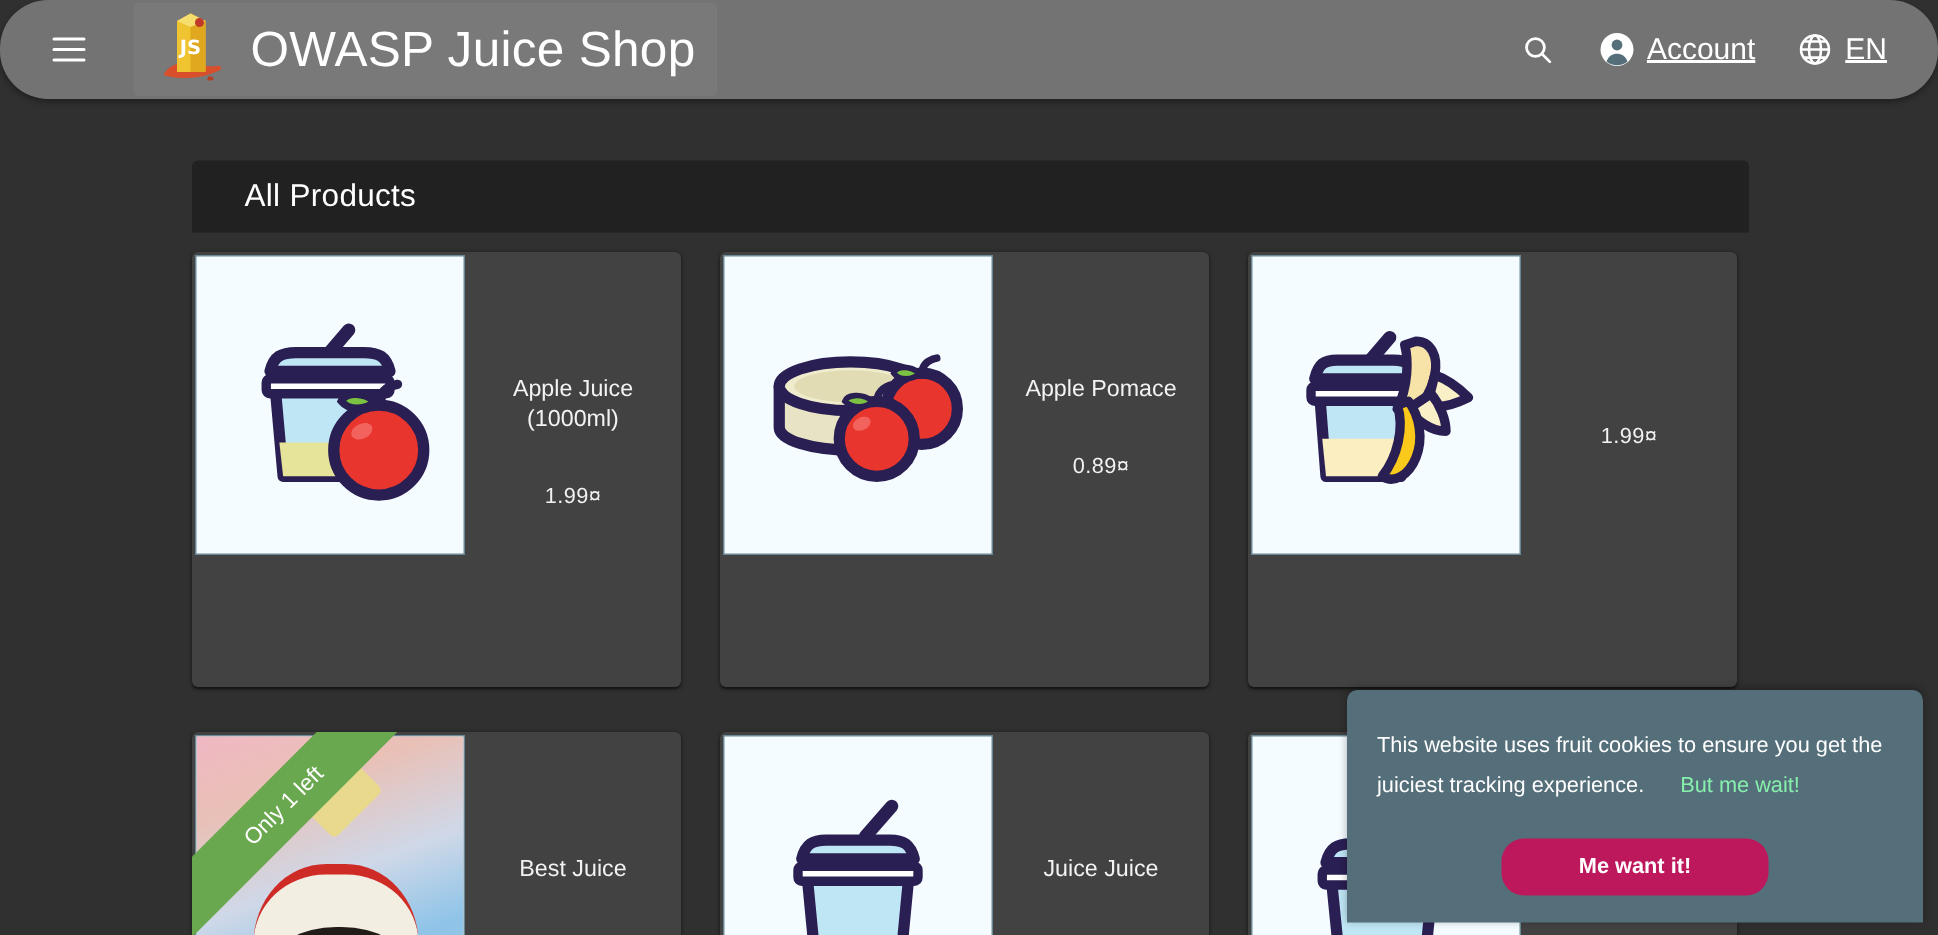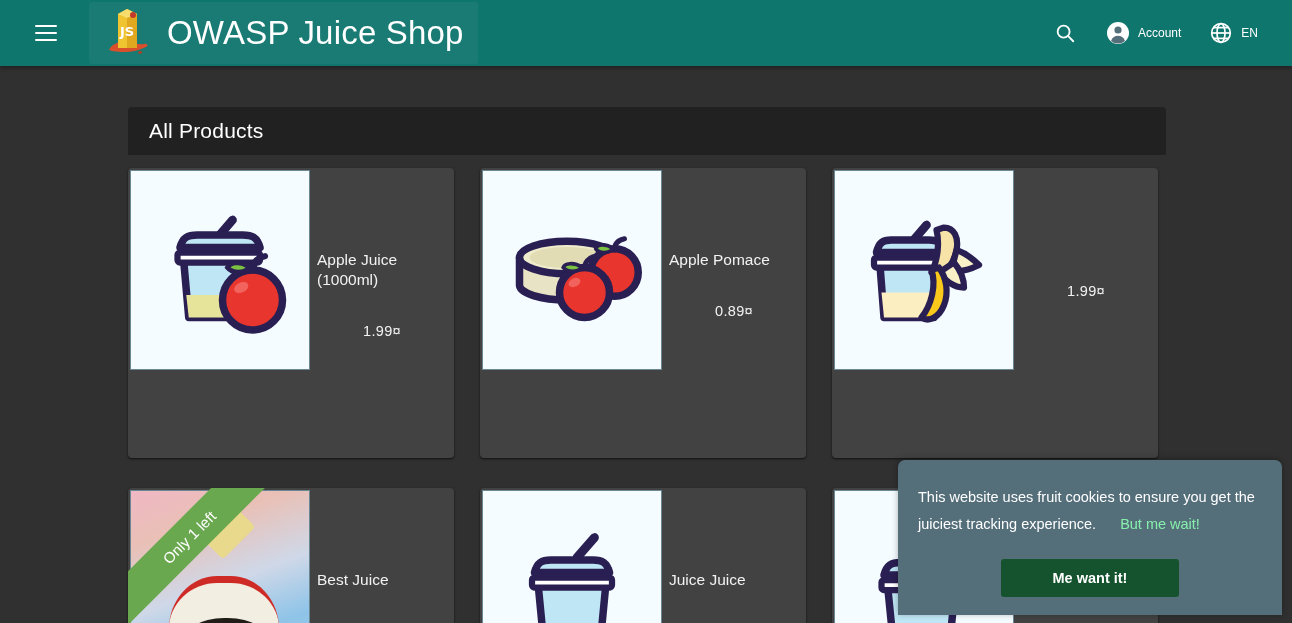--- a/index.html
+++ b/index.html
@@ -8,24 +8,25 @@
     overflow: hidden;
     background: #303030;
     font-family: "Liberation Sans", sans-serif;
     -webkit-font-smoothing: antialiased;
   }
 
   
   .toolbar {
     position: absolute; top: 0; left: 0;
     width: 1292px; height: 66px;
-    background: #0f766e;
+    background: #737373;
     display: flex; align-items: center;
     box-shadow: 0 2px 4px rgba(0,0,0,.35);
     z-index: 40;
+    border-radius: 32px;
   }
   .hamburger {
     width: 40px; height: 40px; margin-left: 26px;
     display: flex; flex-direction: column; justify-content: center;
     align-items: center; gap: 5px; cursor: pointer; background: none; border: 0;
   }
   .hamburger span { display: block; width: 22px; height: 2px; background: #fff; border-radius: 1px; }
 
   .brand {
     display: flex; align-items: center; gap: 12px;
@@ -37,40 +38,40 @@
   .brand-title {
     color: #fff; font-size: 33px; font-weight: 400; letter-spacing: .2px;
     white-space: nowrap;
   }
 
   .toolbar-spacer { flex: 1 1 auto; }
 
   .tb-btn {
     display: flex; align-items: center; gap: 8px;
     color: #fff; background: none; border: 0; cursor: pointer;
-    font-family: inherit; font-size: 12px; height: 44px; padding: 0 8px;
+    font-family: inherit; font-size: 20px; height: 44px; padding: 0 8px; text-decoration: underline;
   }
   .icon-search { width: 22px; height: 22px; display:block; }
   .icon-account { width: 24px; height: 24px; display:block; }
   .icon-globe { width: 24px; height: 24px; display:block; }
   #search-btn { margin-right: 14px; }
   #account-btn { margin-right: 12px; }
   #lang-btn { margin-right: 26px; }
 
   
   .content { position: absolute; top: 66px; left: 0; width: 1292px; height: 557px; background: #303030; }
 
   .banner {
     position: absolute; left: 128px; top: 41px;
     width: 1038px; height: 48px;
     background: #212121;
     border-radius: 4px 4px 0 0;
     display: flex; align-items: center;
   }
-  .banner h1 { color: #fff; font-size: 21px; font-weight: 400; padding-left: 21px; letter-spacing: .2px; }
+  .banner h1 { color: #fff; font-size: 21px; font-weight: 400; padding-left: 35px; letter-spacing: .2px; }
 
   .grid {
     position: absolute; left: 128px; top: 102px;
     width: 1038px;
     display: flex; flex-wrap: wrap; gap: 30px 26px;
   }
   .card {
     width: 326px; height: 290px;
     background: #424242;
     border-radius: 4px;
@@ -89,21 +90,21 @@
   }
   .thumb svg, .thumb .photo { display:block; }
 
   .card-body {
     flex: 1 1 auto; display: flex; flex-direction: column;
     align-items: center; justify-content: flex-start;
     padding-top: 82px;
   }
   .p-name {
     color: #f2f2f2; font-size: 15.5px; line-height: 20px;
-    width: 130px; font-weight: 400;
+    text-align: center; width: 130px; font-weight: 400;
   }
   .p-price {
     color: #f2f2f2; font-size: 14.5px; margin-top: 33px; letter-spacing: .3px;
   }
 
   
   .ribbon {
     position: absolute; left: -44px; top: 30px;
     width: 210px; height: 38px;
     background: #6aa84f;
@@ -146,22 +147,22 @@
   }
   .cookie-text {
     color: #fff; font-size: 14.5px; line-height: 27px;
   }
   .cookie-link {
     color: #86efac; cursor: pointer; margin-left: 24px; text-decoration: none;
   }
   .cookie-btn {
     display: block; margin: 21px auto 2px auto;
     width: 178px; height: 38px;
-    background: #14532d; color: #fff;
-    border: 0; border-radius: 3px;
+    background: #be185d; color: #fff;
+    border: 0; border-radius: 15px;
     font-family: inherit; font-size: 14.5px; font-weight: bold;
     cursor: pointer;
   }
 </style>
 </head>
 <body>
 
 <div class="toolbar">
 
   <button class="hamburger">

